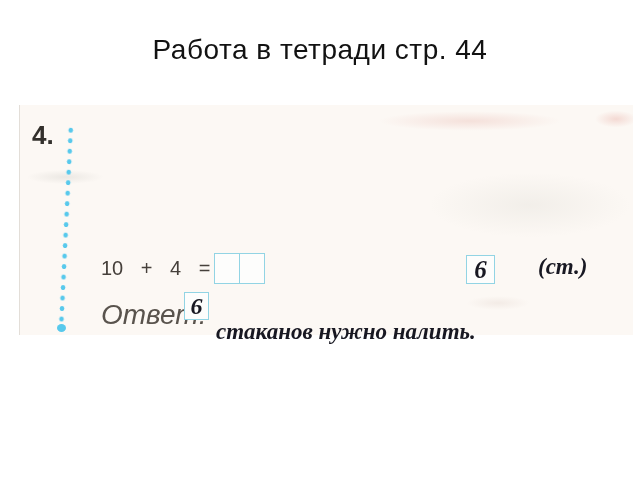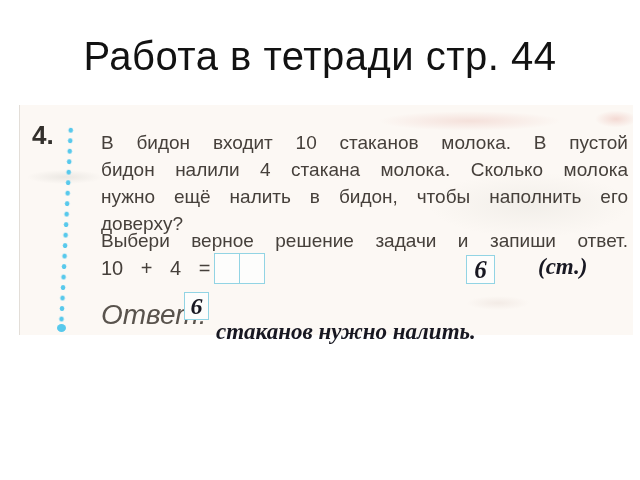--- a/index.html
+++ b/index.html
@@ -10,21 +10,21 @@
     position: relative;
     overflow: hidden;
   }
 
   
   .title {
     position: absolute;
     top: 34px; left: 0; right: 0;
     margin: 0;
     text-align: center;
-    font-size: 40px;
+    font-size: 28px;
     font-weight: 400;
     letter-spacing: 0.5px;
     color: #121212;
     font-family: "Liberation Sans", sans-serif;
   }
 
   
   .scan {
     position: absolute;
     left: 19px; top: 105px;
@@ -159,28 +159,21 @@
 
   <h1 class="title">Работа в тетради стр. 44</h1>
 
   <div class="scan">
 
     <div class="ex-num">4.</div>
 
     <div class="dots"></div>
     <div class="dot-big"></div>
 
-    <div class="problem">
-      <div class="pline just">В бидон входит 10 стаканов молока. В пустой</div>
-      <div class="pline just">бидон налили 4 стакана молока. Сколько молока</div>
-      <div class="pline just">нужно ещё налить в бидон, чтобы наполнить его</div>
-      <div class="pline left">доверху?</div>
-    </div>
 
-    <div class="instruction">Выбери верное решение задачи и запиши ответ.</div>
 
     <span class="eq-text eq1">10 + 4 =</span>
 
     <div class="answer-cells">
       <span class="cell"></span>
       <span class="cell"></span>
     </div>
 
 
     <div class="eqbox box-sub">

